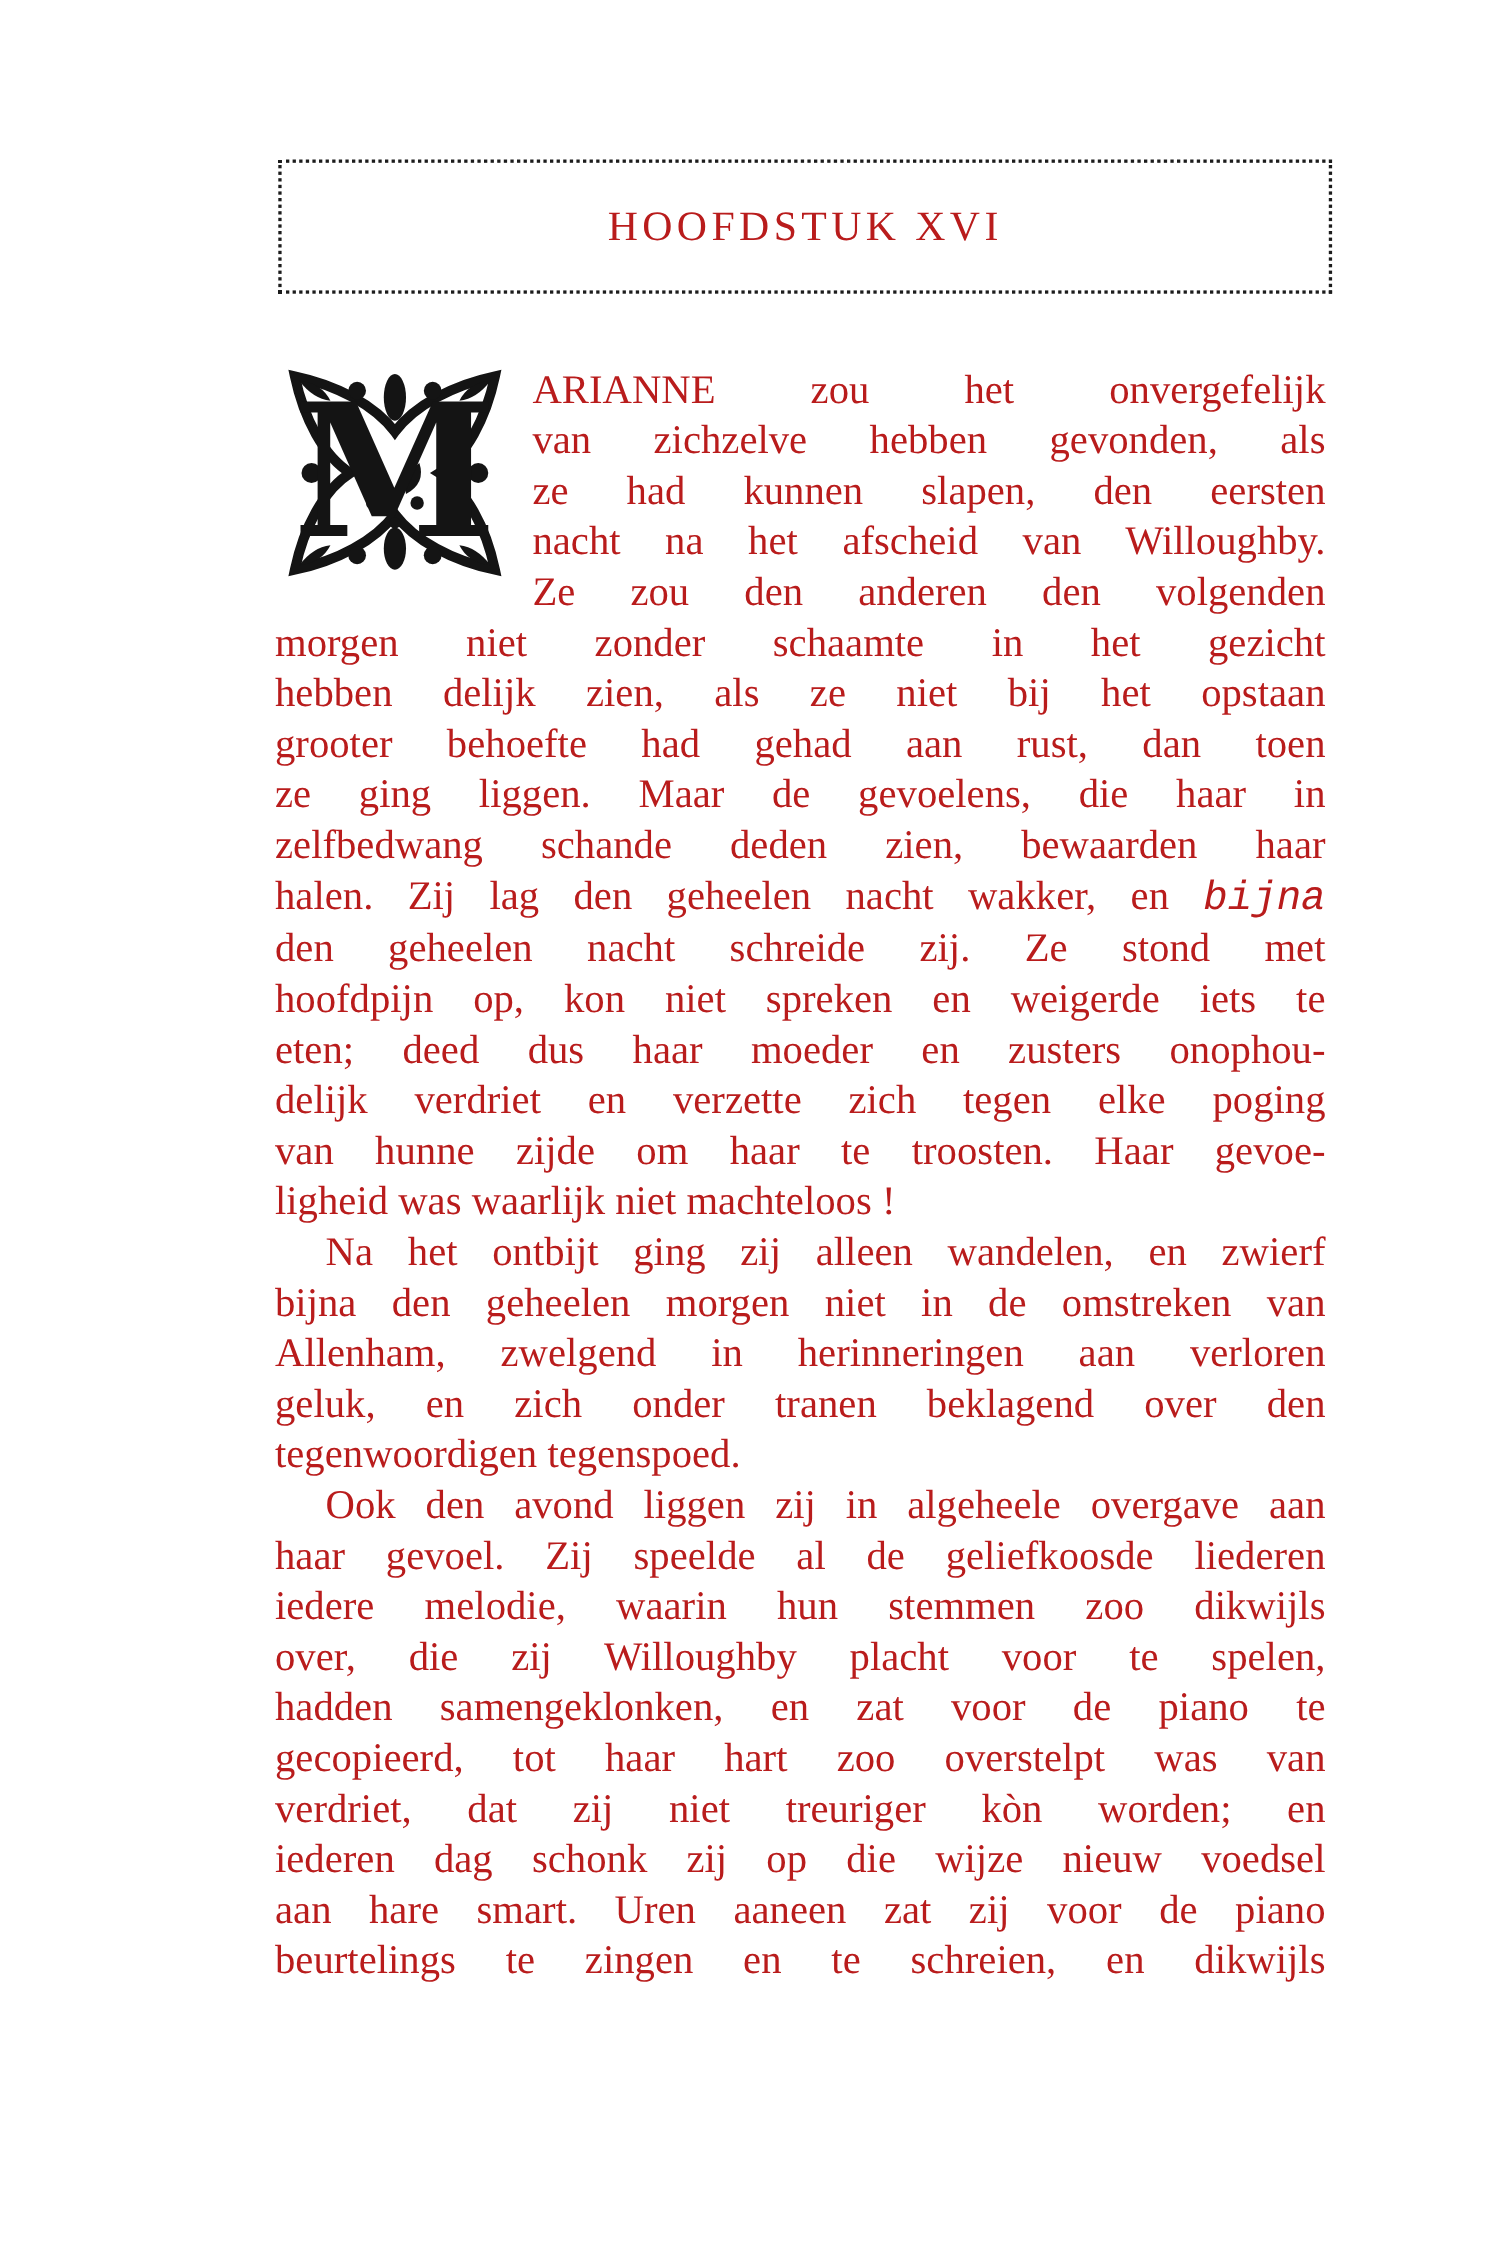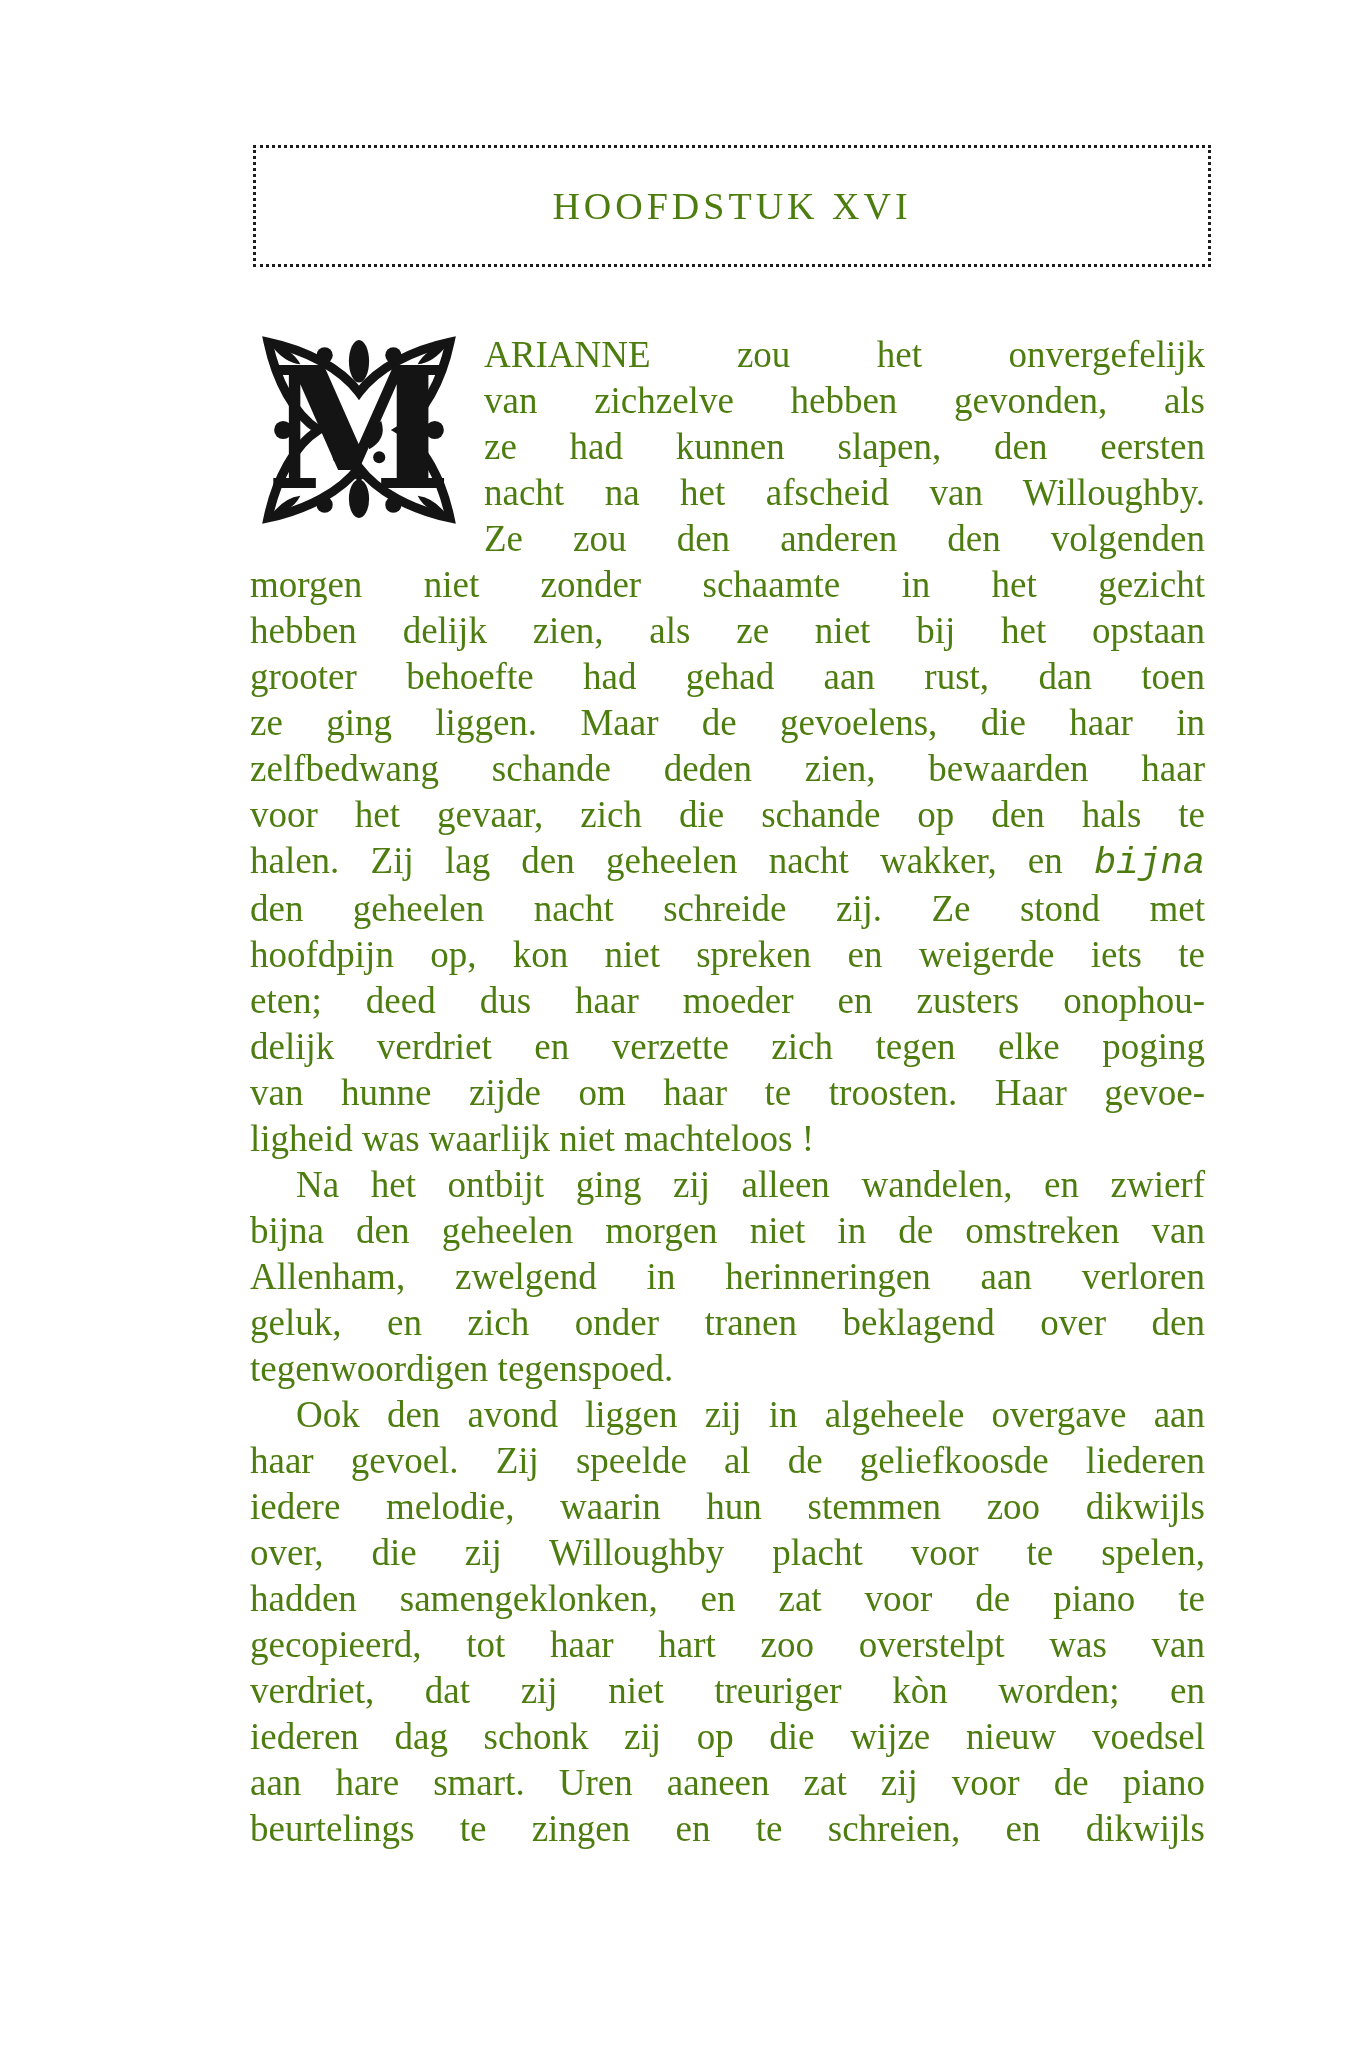--- a/index.html
+++ b/index.html
@@ -1,21 +1,21 @@
 <!DOCTYPE html>
 <html><head>
 <meta charset="utf-8">
 <style>
   html, body { margin: 0; padding: 0; background: #ffffff; }
   .page {
     position: relative;
     width: 1354px;
     height: 2058px;
     background: #ffffff;
-    color: #4d7c0f;
+    color: #b91c1c;
     font-family: "Liberation Serif", "DejaVu Serif", serif;
     overflow: hidden;
   }
   .chapter-box {
     position: absolute;
     left: 253px;
     top: 145px;
     width: 958px;
     height: 122px;
     box-sizing: border-box;
@@ -91,21 +91,20 @@
         <div class="line">ARIANNE zou het onvergefelijk</div>
         <div class="line">van zichzelve hebben gevonden, als</div>
         <div class="line">ze had kunnen slapen, den eersten</div>
         <div class="line">nacht na het afscheid van Willoughby.</div>
         <div class="line">Ze zou den anderen den volgenden</div>
         <div class="line">morgen niet zonder schaamte in het gezicht</div>
         <div class="line">hebben delijk zien, als ze niet bij het opstaan</div>
         <div class="line">grooter behoefte had gehad aan rust, dan toen</div>
         <div class="line">ze ging liggen. Maar de gevoelens, die haar in</div>
         <div class="line">zelfbedwang schande deden zien, bewaarden haar</div>
-        <div class="line">voor het gevaar, zich die schande op den hals te</div>
         <div class="line">halen. Zij lag den geheelen nacht wakker, en <i>bijna</i></div>
         <div class="line">den geheelen nacht schreide zij. Ze stond met</div>
         <div class="line">hoofdpijn op, kon niet spreken en weigerde iets te</div>
         <div class="line">eten; deed dus haar moeder en zusters onophou-</div>
         <div class="line">delijk verdriet en verzette zich tegen elke poging</div>
         <div class="line">van hunne zijde om haar te troosten. Haar gevoe-</div>
         <div class="line last">ligheid was waarlijk niet machteloos !</div>
       </div>
       <div class="paragraph">
         <div class="line indent">Na het ontbijt ging zij alleen wandelen, en zwierf</div>

